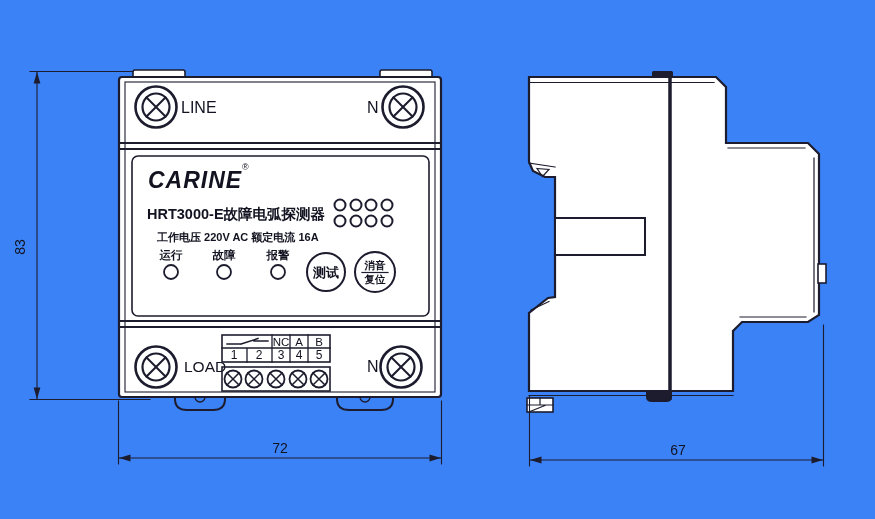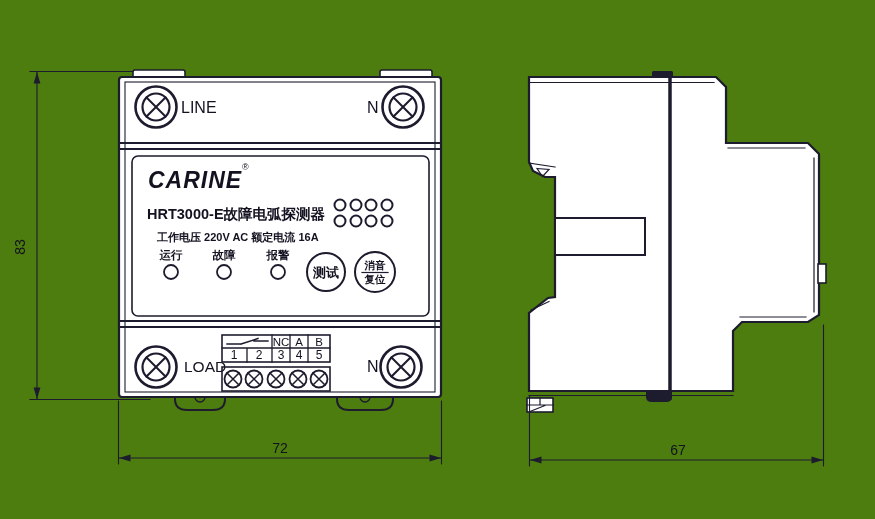--- a/index.html
+++ b/index.html
@@ -1,16 +1,16 @@
 <!DOCTYPE html>
 <html><head>
 <meta charset="utf-8">
 <style>
   html,body{margin:0;padding:0;background:#ffffff;}
-  .canvas{position:relative;width:875px;height:519px;background:#4d7c0f;overflow:hidden;}
+  .canvas{position:relative;width:875px;height:519px;background:#3b82f6;overflow:hidden;}
   svg{display:block;}
   .ln{fill:none;stroke:#1c1c2e;stroke-linecap:square;stroke-linejoin:miter;}
   .wf{fill:#ffffff;stroke:#1c1c2e;}
   .ink{fill:#1c1c2e;stroke:none;}
   .t{fill:#121220;font-family:"Liberation Sans",sans-serif;}
   .b{font-weight:bold;}
   .mid{text-anchor:middle;}
   .logo{font-style:italic;font-weight:bold;letter-spacing:1px;}
 </style>
 </head>

